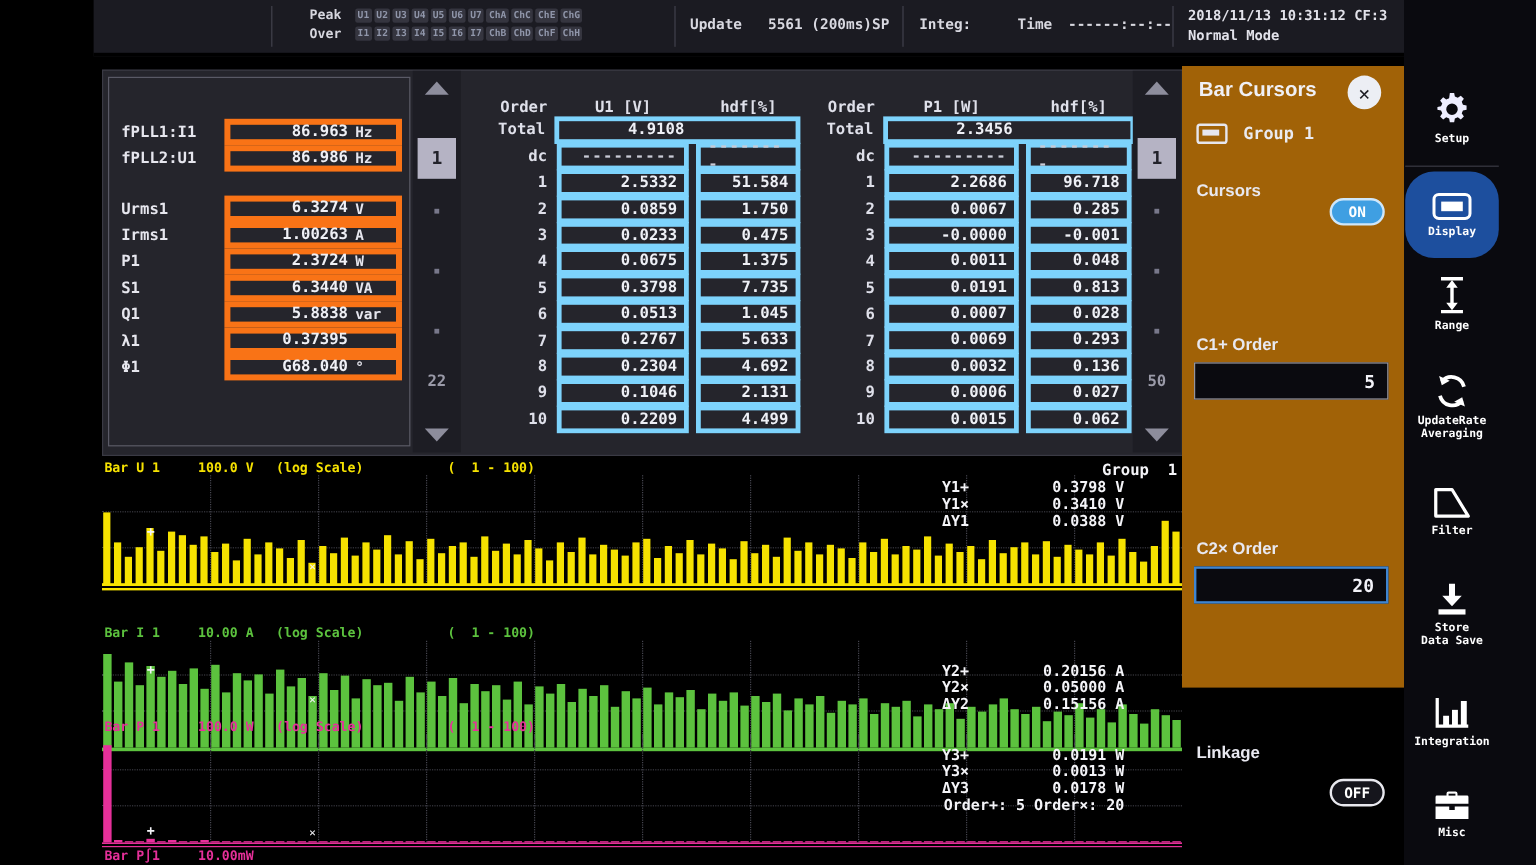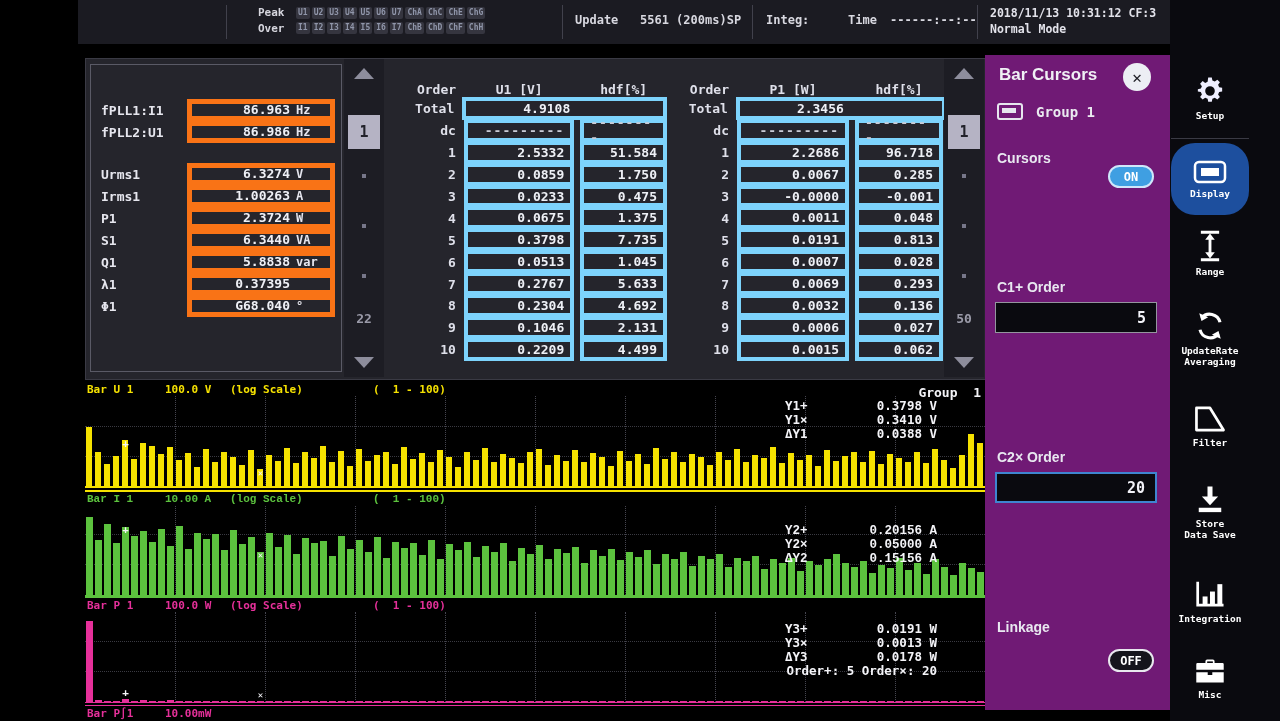--- a/index.html
+++ b/index.html
@@ -51,21 +51,21 @@
   .c-val{width:112px;margin-left:8px;} .c-hdf{width:88px;margin-left:6px;}
   .hcenter{text-align:center;}
   .cell{border:4px solid #7dd3fc;margin-top:-1px;display:flex;align-items:center;justify-content:flex-end;
         padding:0 6px;font-size:13px;color:#eef0f6;box-sizing:border-box;}
   .cell-span{width:214px;margin-left:8px;justify-content:flex-start;}
   .tspan{display:inline-block;width:98px;text-align:right;}
   .dash{color:#c9cbd6;letter-spacing:1px;}
 
   
   .chart{position:absolute;left:85px;width:900px;}
-  #chart-0{top:382px;height:110px;} #chart-1{top:492px;height:106px;font-family:Liberation Mono, monospace;}
+  #chart-0{top:382px;height:110px;} #chart-1{top:520px;height:106px;}
   #chart-2{top:598px;height:108px;} #chart-3{top:706px;height:15px;}
   .chead{position:absolute;left:0;top:0;height:14px;width:100%;font-size:11px;}
   .chead span{position:absolute;top:1px;white-space:pre;text-align:right;}
   .ch-name{left:2px;} .ch-scale{left:80px;} .ch-note{left:145px;} .ch-range{left:288px;}
   .hdr-yellow{color:#f6e200;} .hdr-green{color:#5cc23e;} .hdr-pink{color:#e6309a;}
   .plot{position:absolute;left:0;right:0;}
   #plot-0{top:14px;height:91px;} #plot-1{top:14px;height:89px;} #plot-2{top:14px;height:90px;}
   .baseline{position:absolute;left:0;right:0;}
   #baseline-0{bottom:0;height:6px;background:linear-gradient(#f6e200 0 2px,#000 2px 4px,#f6e200 4px 6px);}
   #baseline-1{bottom:0;height:3px;background:#5cc23e;}
@@ -77,21 +77,21 @@
   .marker{position:absolute;width:11px;text-align:center;color:#f4f4f8;font-size:11px;line-height:10px;z-index:4;}
   .marker.times{font-size:9px;}
   .readout{position:absolute;right:48px;width:240px;z-index:5;}
   #readout-0{top:17px;} #readout-1{top:32px;} #readout-2{top:24px;}
   .rrow{display:flex;justify-content:space-between;padding-left:88px;height:14px;
         font-size:12.5px;color:#f4f4f8;line-height:14px;}
   .rrow.oline{padding-left:30px;justify-content:flex-end;}
   .group-line{position:absolute;right:4px;top:3px;font-size:13px;color:#f4f4f8;z-index:5;white-space:pre;}
 
   
-  #cursor-panel{position:absolute;left:985px;top:55px;width:185px;height:655px;background:#701a75;}
+  #cursor-panel{position:absolute;left:985px;top:55px;width:185px;height:518px;background:#a16207;}
   #cp-title{position:absolute;left:14px;top:10px;font-size:17px;color:#f0f0f5;font-family:"Liberation Sans",sans-serif;font-weight:bold;}
   #cp-close{position:absolute;left:138px;top:8px;width:28px;height:28px;border-radius:50%;background:#eceef4;
             color:#1c1c24;font-size:16px;display:flex;align-items:center;justify-content:center;}
   #cp-group{position:absolute;left:12px;top:48px;display:flex;align-items:center;gap:13px;color:#eaeaf0;font-size:14px;}
   .disp-glyph{display:inline-block;width:26px;height:17px;border:2px solid #e6e6ee;border-radius:3px;position:relative;box-sizing:border-box;}
   .disp-glyph::after{content:"";position:absolute;left:3px;top:3px;width:14px;height:5px;background:#e6e6ee;}
   .cp-label{position:absolute;left:12px;font-size:14px;color:#e8e8f0;font-family:"Liberation Sans",sans-serif;font-weight:bold;}
   .toggle{position:absolute;right:16px;width:46px;height:23px;border-radius:12px;display:flex;align-items:center;justify-content:center;
           font-size:12px;color:#fff;box-sizing:border-box;}
   #toggle-on{top:110px;background:#3f9fe2;border:2px solid #cfe7fa;}

